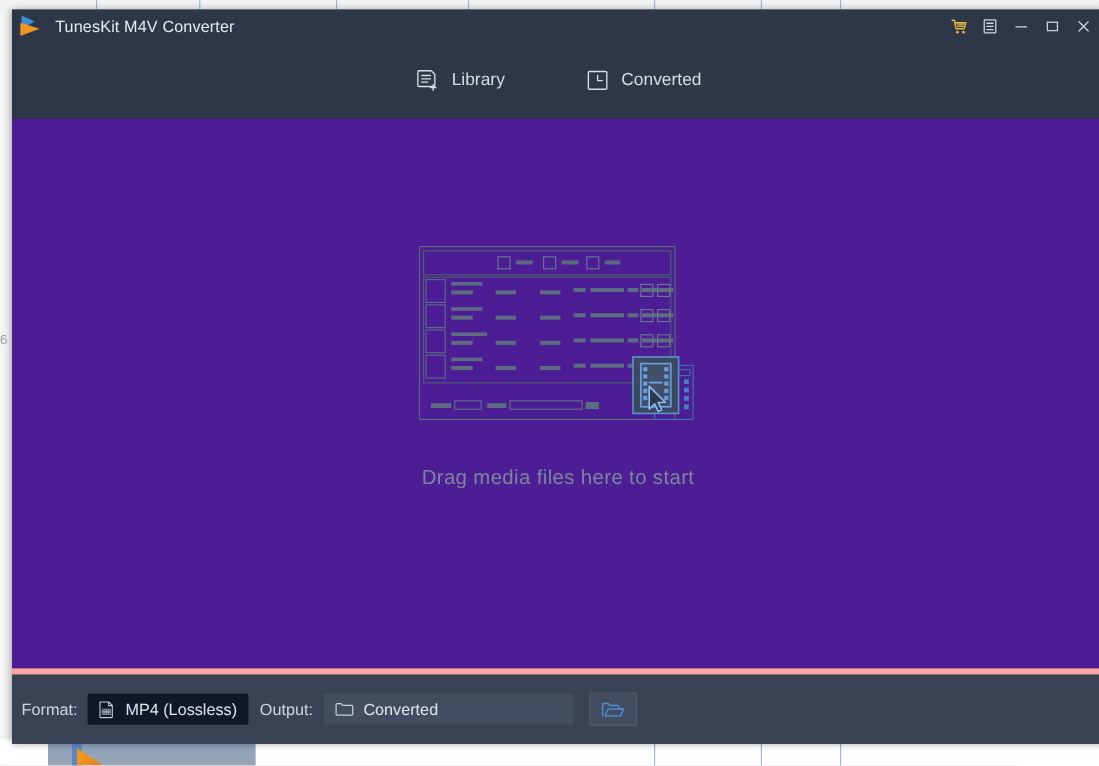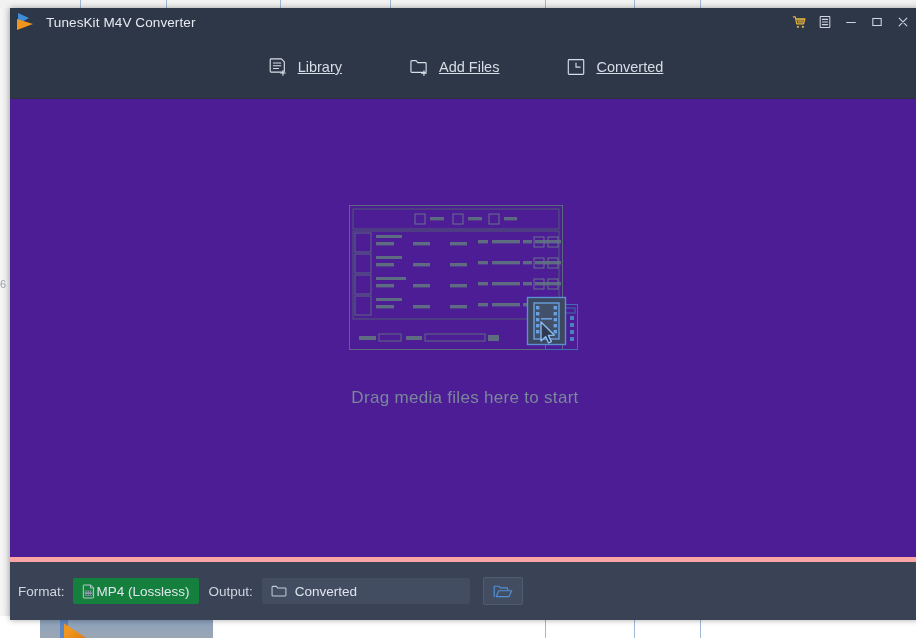--- a/index.html
+++ b/index.html
@@ -162,21 +162,20 @@
     border-bottom: 1px solid #283040;
   }
   .tool-item {
     display: flex;
     align-items: center;
     gap: 9px;
     color: #d7dde6;
     font-size: 14.5px;
     padding: 4px 4px;
     cursor: default;
-    text-decoration: underline;
   }
   .tool-icon { width: 22px; height: 22px; flex: none; }
 
   
   .main {
     flex: 1 1 auto;
     background: #4c1d95;
     position: relative;
     display: flex;
     flex-direction: column;
@@ -210,23 +209,23 @@
   .lbl {
     color: #cfd6e0;
     font-size: 13.5px;
     white-space: nowrap;
   }
   .format-box {
     margin-left: 8px;
     height: 26px;
     display: flex;
     align-items: center;
-    gap: 0;
+    gap: 8px;
     padding: 0 9px;
-    background: #15803d;
+    background: #0f172a;
     border-radius: 2px;
     cursor: default;
     text-align: center;
   }
   .format-name { color: #dfe5ee; font-size: 13.5px; white-space: nowrap; }
   .output-label { margin-left: 10px; }
   .output-field {
     margin-left: 9px;
     width: 190px;
     height: 26px;
@@ -345,29 +344,20 @@
       <span class="tool-icon">
         <svg width="22" height="22" viewBox="0 0 24 24" fill="none" stroke="#d7dde6" stroke-width="1.25" stroke-linecap="round" stroke-linejoin="round">
           <path d="M4.5 3.2h11.2l3.2 3.2v10.2a1 1 0 0 1-1 1H4.5a1 1 0 0 1-1-1V4.2a1 1 0 0 1 1-1z"></path>
           <path d="M7 7.6h8M7 10.6h8M7 13.6h5.5"></path>
           <path d="M17.4 16v5M14.9 18.5h5"></path>
         </svg>
       </span>
       <span>Library</span>
     </div>
 
-    <div class="tool-item">
-      <span class="tool-icon">
-        <svg width="22" height="22" viewBox="0 0 24 24" fill="none" stroke="#d7dde6" stroke-width="1.25" stroke-linecap="round" stroke-linejoin="round">
-          <path d="M3.2 6.1a1 1 0 0 1 1-1h4.6l1.8 2.1h8.2a1 1 0 0 1 1 1v8.6a1 1 0 0 1-1 1H4.2a1 1 0 0 1-1-1z"></path>
-          <path d="M17.4 16.2v5M14.9 18.7h5"></path>
-        </svg>
-      </span>
-      <span>Add Files</span>
-    </div>
 
     <div class="tool-item">
       <span class="tool-icon">
         <svg width="22" height="22" viewBox="0 0 24 24" fill="none" stroke="#d7dde6" stroke-width="1.25" stroke-linecap="round" stroke-linejoin="round">
           <rect x="3.6" y="3.9" width="16.8" height="16.2" rx="1"></rect>
           <path d="M12 7.6v4.6h4.4"></path>
         </svg>
       </span>
       <span>Converted</span>
     </div>

